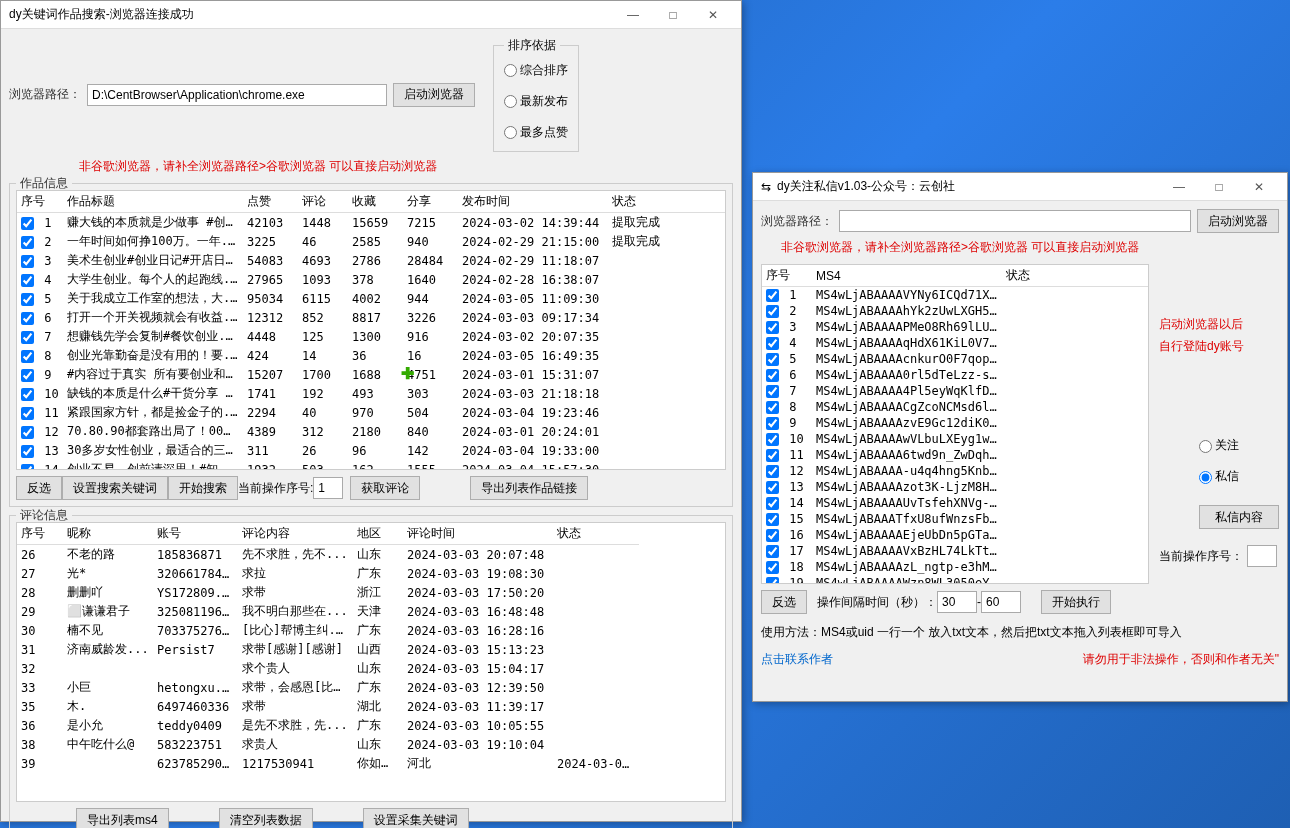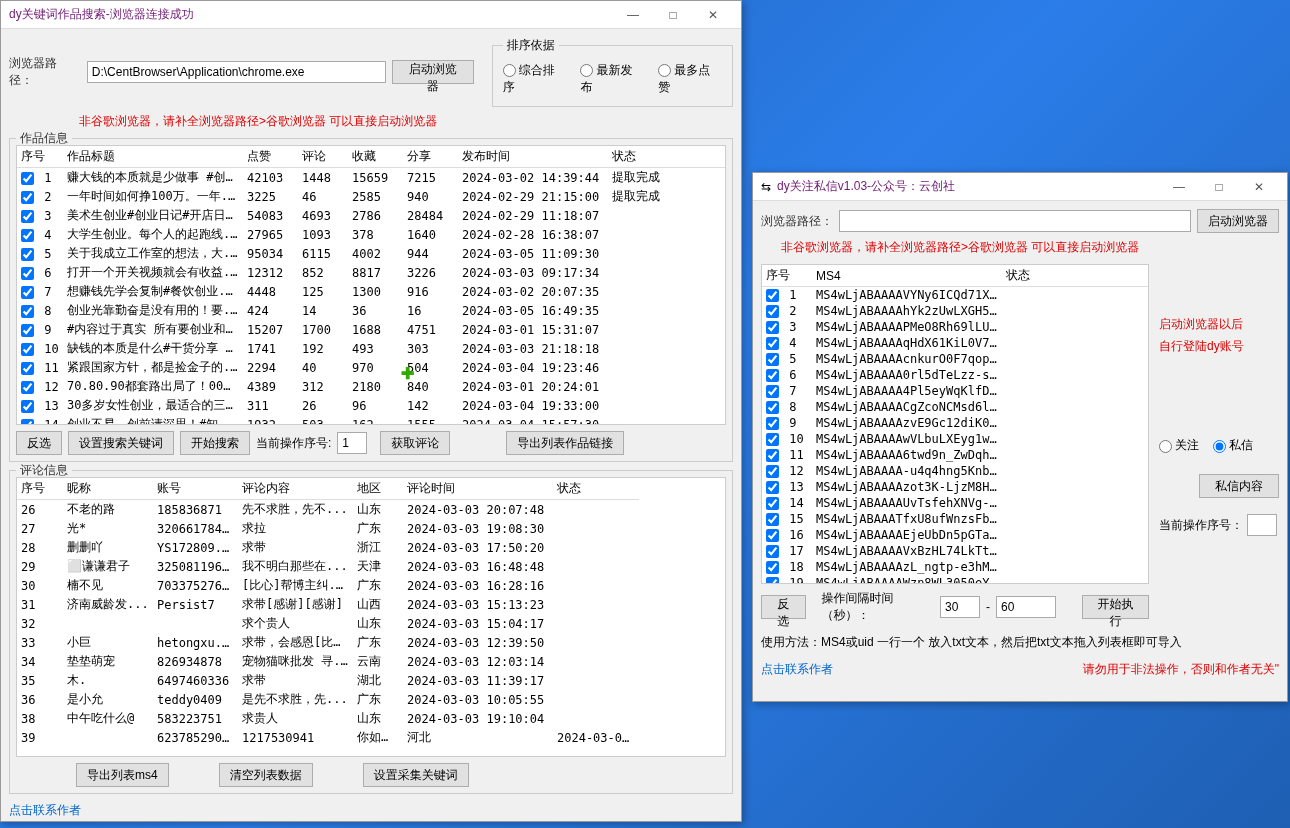--- a/index.html
+++ b/index.html
@@ -1,38 +1,38 @@
 <!DOCTYPE html>
 <html><head>
 <meta charset="utf-8">
 <style>
 * { box-sizing: border-box; margin: 0; padding: 0; }
 body { font-family: "Microsoft YaHei", "SimSun", sans-serif; font-size: 12px; background: linear-gradient(135deg, #1e5fb3 0%, #2b7de9 50%, #1e5fb3 100%); width: 1290px; height: 828px; position: relative; overflow: hidden; }
 .window { position: absolute; background: #f0f0f0; border: 1px solid #999; box-shadow: 2px 2px 8px rgba(0,0,0,0.3); }
 .titlebar { height: 28px; background: #fff; border-bottom: 1px solid #ddd; display: flex; align-items: center; padding: 0 8px; }
-.titlebar .title { flex: 1; color: #701a75; }
+.titlebar .title { flex: 1; color: #000000; }
 .titlebar .ctrl { width: 40px; height: 100%; display: flex; align-items: center; justify-content: center; color: #555; cursor: pointer; }
 .winbody { padding: 8px; }
 .row { display: flex; align-items: center; gap: 6px; margin-bottom: 6px; }
 .label { color: #333; }
 input[type="text"] { border: 1px solid #aaa; height: 22px; padding: 0 4px; background: #fff; font-size: 12px; font-family: inherit; }
 button { border: 1px solid #adadad; background: #e1e1e1; height: 24px; padding: 0 10px; cursor: pointer; font-size: 12px; font-family: inherit; }
 .warn { color: #d00; }
 .groupbox { border: 1px solid #ccc; padding: 6px; position: relative; margin-bottom: 8px; }
 .groupbox > .legend { position: absolute; top: -9px; left: 6px; background: #f0f0f0; padding: 0 4px; color: #333; }
 .table-wrap { border: 1px solid #ccc; background: #fff; overflow: auto; position: relative; }
 table { border-collapse: collapse; width: 100%; font-size: 12px; table-layout: fixed; }
 th { text-align: left; padding: 2px 4px; background: #fff; border-bottom: 1px solid #ddd; font-weight: normal; position: sticky; top: 0; white-space: nowrap; overflow: hidden; text-overflow: ellipsis; }
 td { padding: 1px 4px; white-space: nowrap; overflow: hidden; text-overflow: ellipsis; font-family: "SimSun", monospace; }
-.radio-group { display: flex; gap: 14px; align-items: center; }
+.radio-group { display: flex; gap: 14px; align-items: center; flex-direction: column; }
 input[type="radio"], input[type="checkbox"] { margin-right: 3px; vertical-align: middle; }
 fieldset { border: 1px solid #ccc; padding: 8px 10px 10px; }
 fieldset legend { padding: 0 4px; }
 .link { color: #0066cc; cursor: pointer; }
-.bottom-row { display: flex; align-items: center; gap: 6px; margin-top: 6px; }
+.bottom-row { display: flex; align-items: center; gap: 0; margin-top: 6px; }
 #win1 { left: 0; top: 0; width: 742px; height: 822px; }
 #win2 { left: 752px; top: 172px; width: 536px; height: 530px; }
 .green-plus { color: #3a0; font-weight: bold; font-size: 16px; }
 .right-notes { color: #d00; line-height: 1.8; }
 </style>
 </head>
 <body>
 
 <div class="window" id="win1">
   <div class="titlebar">
@@ -329,29 +329,20 @@
               <tr>
                 <td>33</td>
                 <td>小巨</td>
                 <td>hetongxu...</td>
                 <td>求带，会感恩[比心]</td>
                 <td>广东</td>
                 <td>2024-03-03 12:39:50</td>
                 <td></td>
               </tr>
               <tr>
-                <td>34</td>
-                <td>垫垫萌宠</td>
-                <td>826934878</td>
-                <td>宠物猫咪批发 寻...</td>
-                <td>云南</td>
-                <td>2024-03-03 12:03:14</td>
-                <td></td>
-              </tr>
-              <tr>
                 <td>35</td>
                 <td>木.</td>
                 <td>6497460336</td>
                 <td>求带</td>
                 <td>湖北</td>
                 <td>2024-03-03 11:39:17</td>
                 <td></td>
               </tr>
               <tr>
                 <td>36</td>
@@ -504,21 +495,21 @@
                   <td>MS4wLjABAAAAWzn8WL3050eYir...</td>
                 </tr>
               </tbody>
           </table>
         </div>
         <div class="bottom-row">
           <button>反选</button>
           <span style="margin-left:10px">操作间隔时间（秒）：</span>
           <input type="text" style="width: 40px;" value="30">
           <span>-</span>
-          <input type="text" style="width: 60px;" value="60">
+          <input type="text" style="width: 40px;" value="60">
           <button style="margin-left:20px">开始执行</button>
         </div>
       </div>
       <div style="width:120px">
         <div class="right-notes" style="margin-top:50px">
           <div>启动浏览器以后</div>
           <div>自行登陆dy账号</div>
         </div>
         <div class="radio-group" style="margin-top:80px">
           <label><input type="radio" name="m2" style=""><span>关注</span></label>

